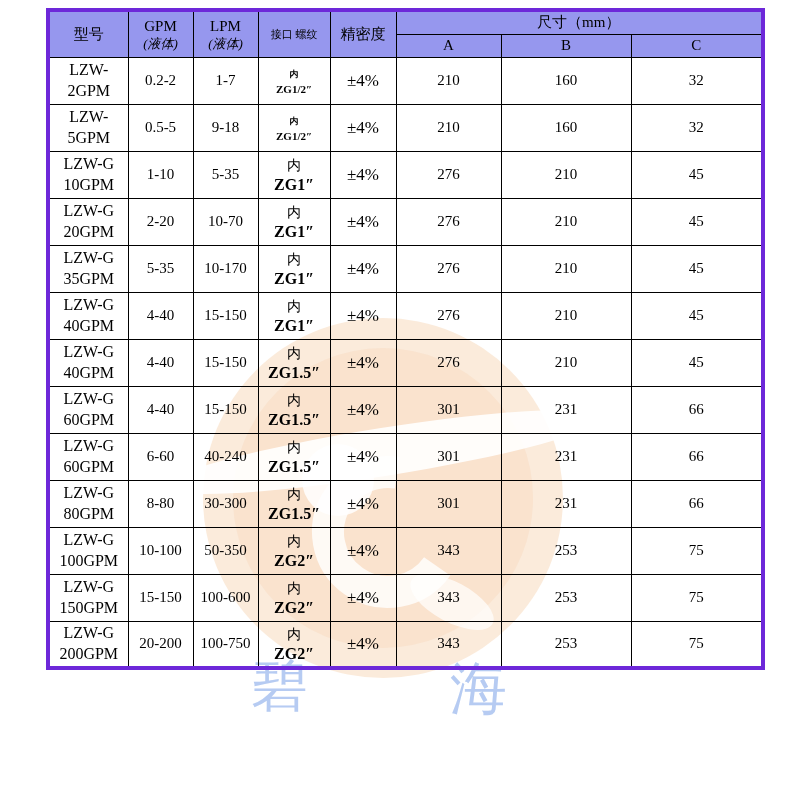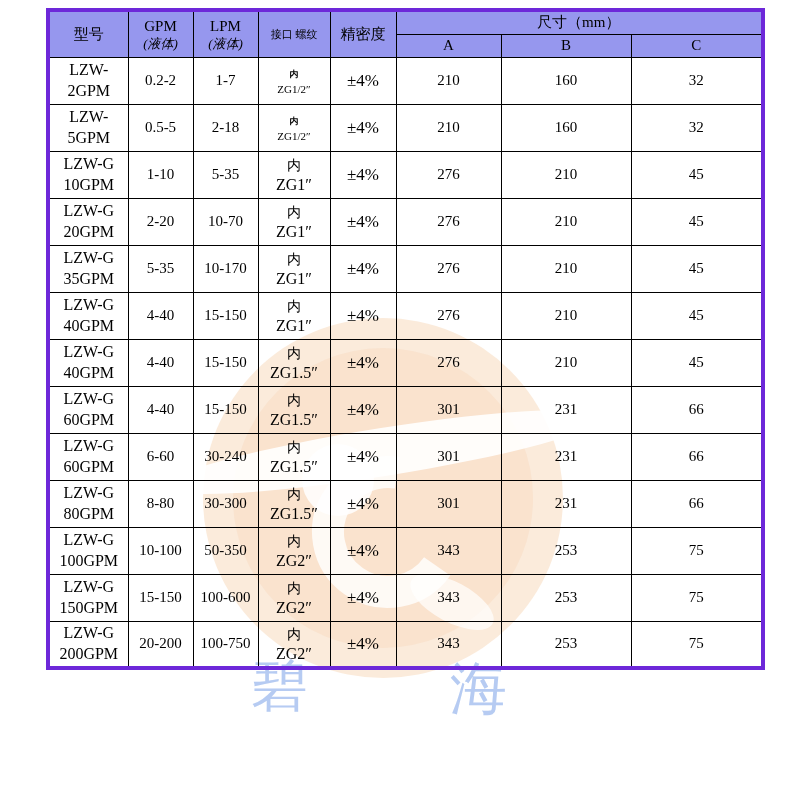--- a/index.html
+++ b/index.html
@@ -39,21 +39,21 @@
   .th-main { font-size:15px; }
   .th-sub  { font-size:13px;font-style:italic; }
   .th-thread { font-size:11px; line-height:1.35; padding:0 8px; }
   .th-abc  { font-size:15px; }
 
   .model-cell { font-size:16px; line-height:1.3; }
   .model-cell .line { display:block; }
   .num-cell  { font-size:15px; }
   .thread-cell .line { display:block; }
   .thread-nei  { font-size:14px; line-height:1.5; }
-  .thread-size { font-size:16px; line-height:1.15; }
+  .thread-size { font-size:16px; line-height:1.15;font-weight:bold; }
   .thread-small .thread-nei  { font-size:9px; font-weight:bold; line-height:2; }
   .thread-small .thread-size { font-size:11px; }
   .precision-cell { font-size:17px; }
 </style>
 </head>
 <body>
 
 <div class="page">
 
   <div class="watermark">
@@ -118,21 +118,21 @@
       <td class="num-cell">160</td>
       <td class="num-cell">32</td>
     </tr>
 
     <tr class="data-row">
       <td class="model-cell">
         <span class="line">LZW-</span>
         <span class="line">5GPM</span>
       </td>
       <td class="num-cell">0.5-5</td>
-      <td class="num-cell">2-18</td>
+      <td class="num-cell">9-18</td>
       <td class="thread-cell thread-small">
         <span class="line thread-nei">内</span>
         <span class="line thread-size">ZG1/2″</span>
       </td>
       <td class="precision-cell">±4%</td>
       <td class="num-cell">210</td>
       <td class="num-cell">160</td>
       <td class="num-cell">32</td>
     </tr>
 
@@ -237,21 +237,21 @@
       <td class="num-cell">231</td>
       <td class="num-cell">66</td>
     </tr>
 
     <tr class="data-row">
       <td class="model-cell">
         <span class="line">LZW-G</span>
         <span class="line">60GPM</span>
       </td>
       <td class="num-cell">6-60</td>
-      <td class="num-cell">30-240</td>
+      <td class="num-cell">40-240</td>
       <td class="thread-cell">
         <span class="line thread-nei">内</span>
         <span class="line thread-size">ZG1.5″</span>
       </td>
       <td class="precision-cell">±4%</td>
       <td class="num-cell">301</td>
       <td class="num-cell">231</td>
       <td class="num-cell">66</td>
     </tr>
 

